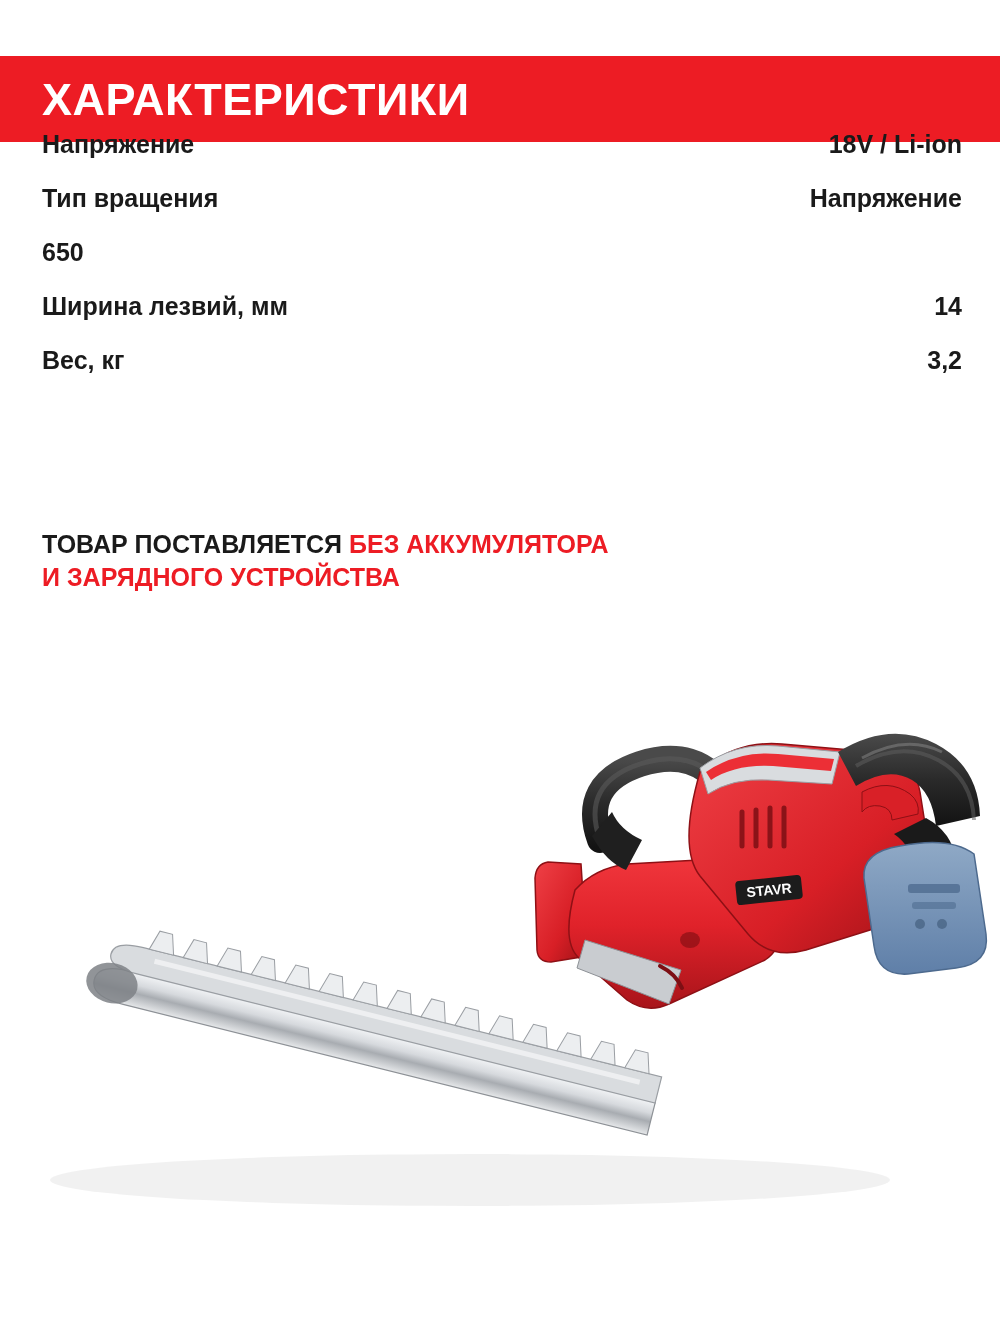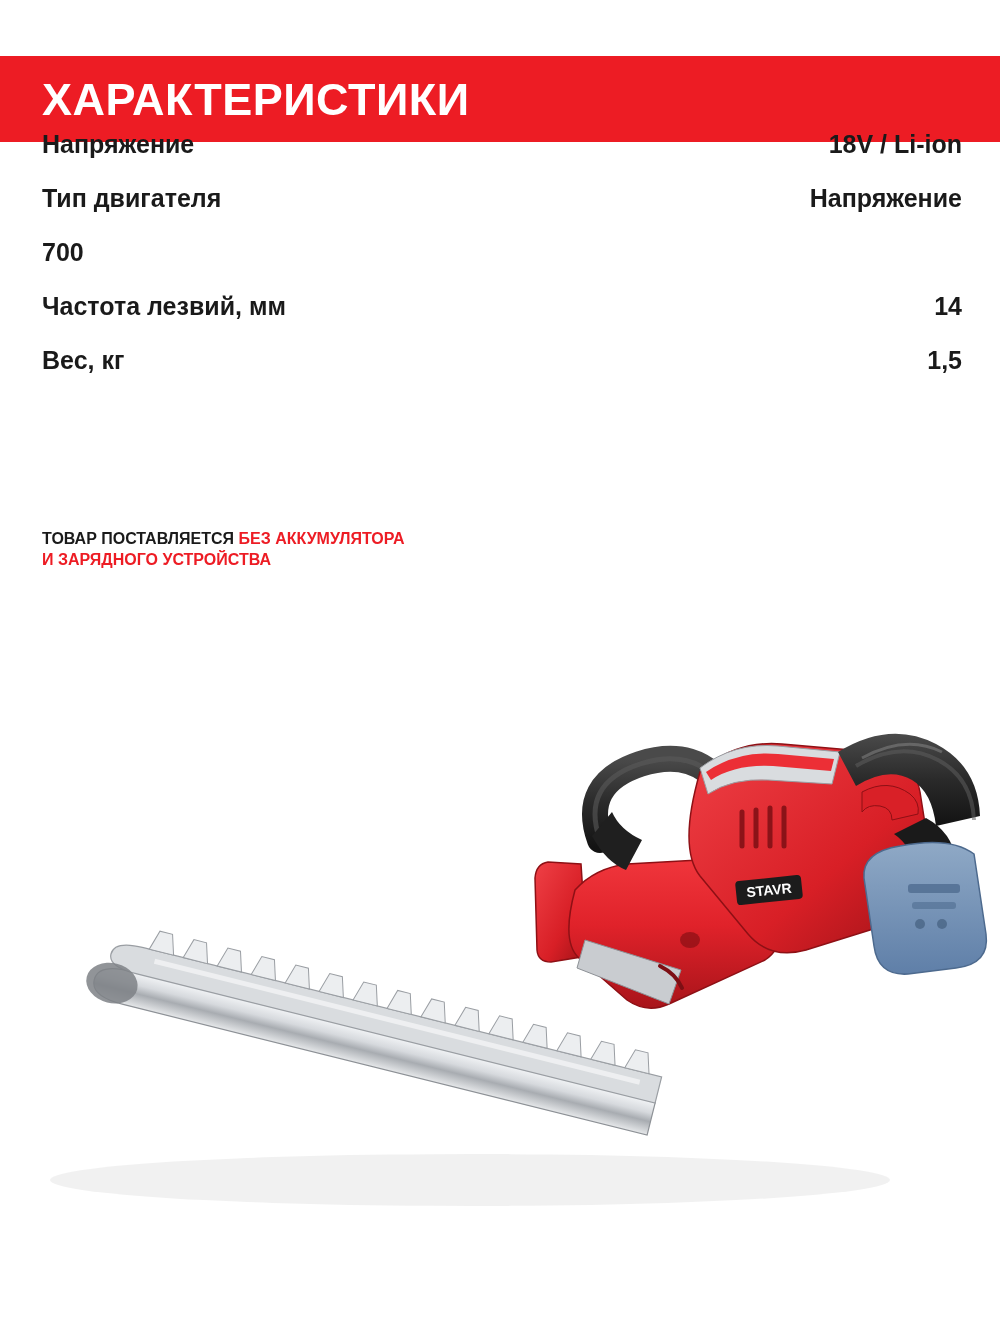--- a/index.html
+++ b/index.html
@@ -63,21 +63,21 @@
     text-align: left;
     white-space: nowrap;
   }
 
   
   .notice {
     position: absolute;
     left: 42px;
     top: 528px;
     width: 900px;
-    font-size: 16px;
+    font-size: 25px;
     font-weight: bold;
     line-height: 1.32;
     color: #1a1a1a;
     text-transform: uppercase;
   }
   .notice .accent {
     color: #ed1c24;
   }
 
   
@@ -102,38 +102,38 @@
 </div>
 
 <div class="specs">
 
   <div class="spec-row">
     <div class="spec-label">Напряжение</div>
     <div class="spec-value">18V / Li-ion</div>
   </div>
 
   <div class="spec-row">
-    <div class="spec-label">Тип двигателя</div>
+    <div class="spec-label">Тип вращения</div>
     <div class="spec-value">Напряжение</div>
   </div>
 
   <div class="spec-row">
-    <div class="spec-value">700</div>
-  </div>
-
-  <div class="spec-row">
-    <div class="spec-label">Частота лезвий, мм</div>
+    <div class="spec-value">650</div>
+  </div>
+
+  <div class="spec-row">
+    <div class="spec-label">Ширина лезвий, мм</div>
     <div class="spec-value">14</div>
   </div>
 
 
 
   <div class="spec-row">
     <div class="spec-label">Вес, кг</div>
-    <div class="spec-value">1,5</div>
+    <div class="spec-value">3,2</div>
   </div>
 
 </div>
 
 <div class="notice">
   <span>ТОВАР ПОСТАВЛЯЕТСЯ </span><span class="accent">БЕЗ АККУМУЛЯТОРА</span><br>
   <span class="accent">И ЗАРЯДНОГО УСТРОЙСТВА</span>
 </div>
 
 <div class="product-area">

